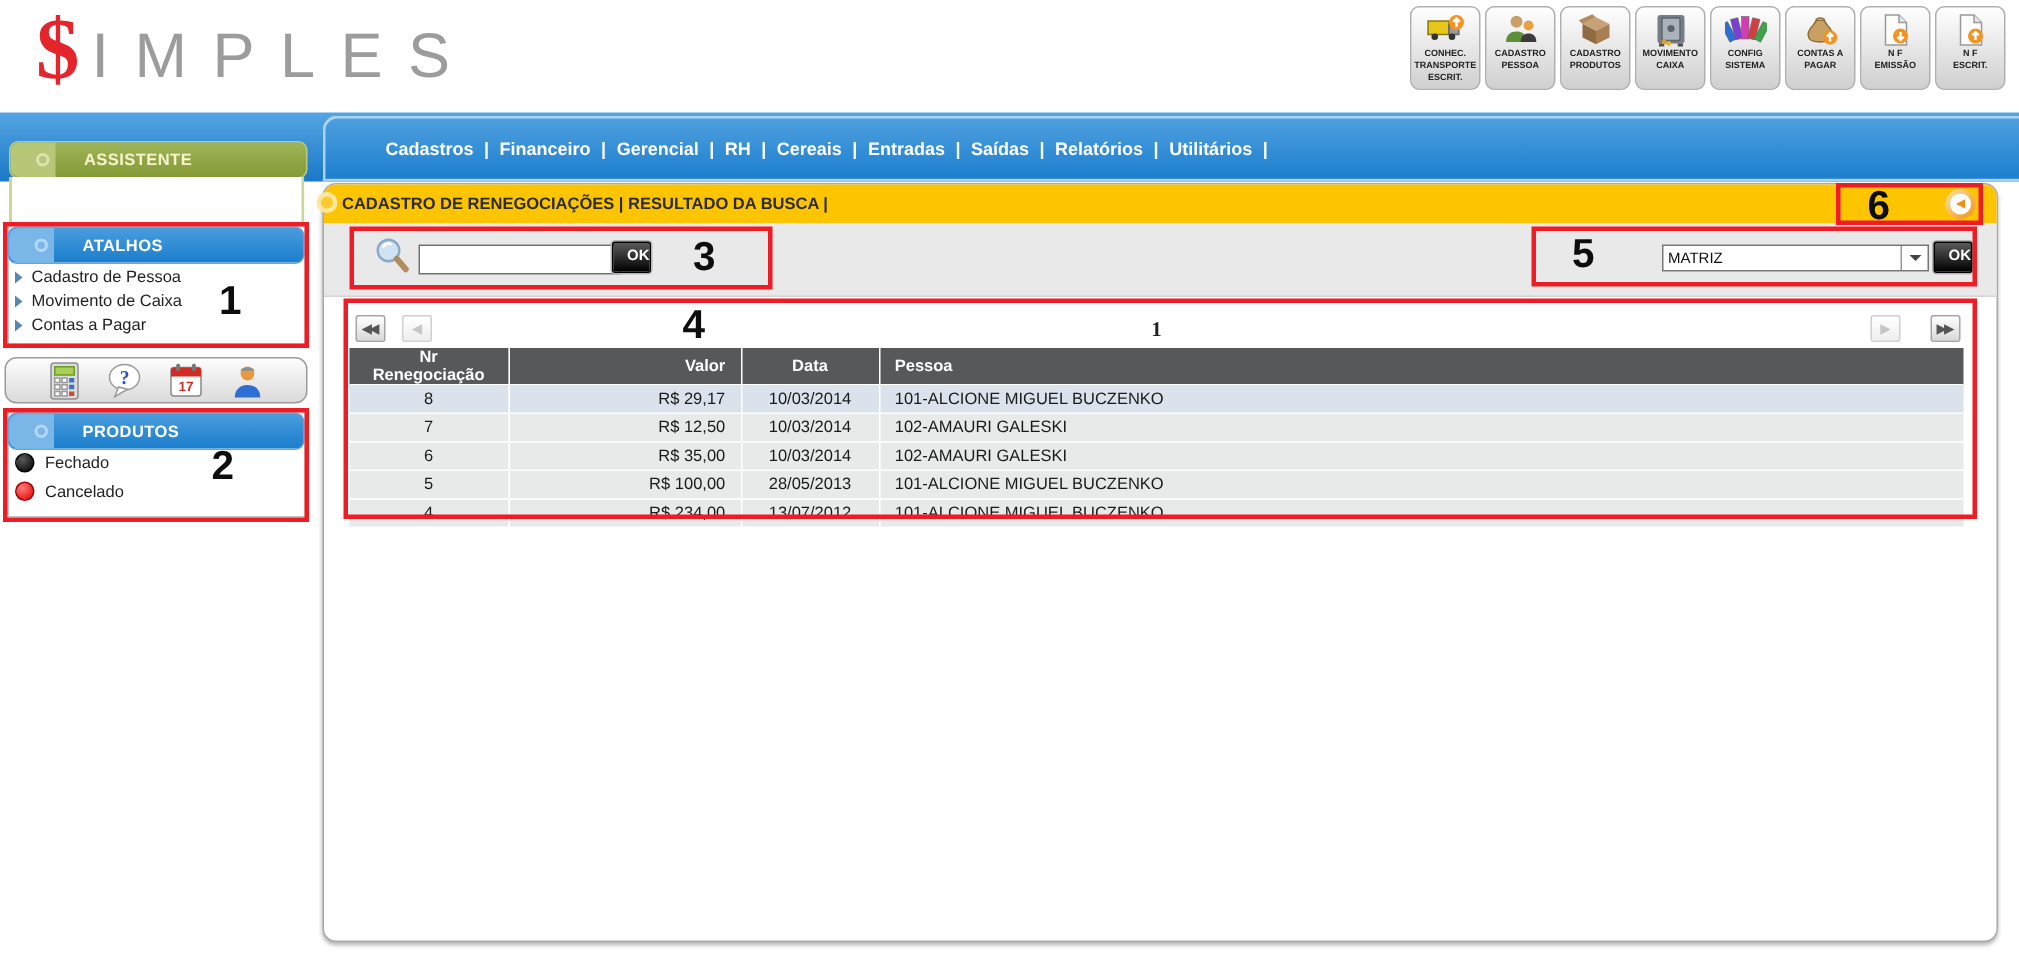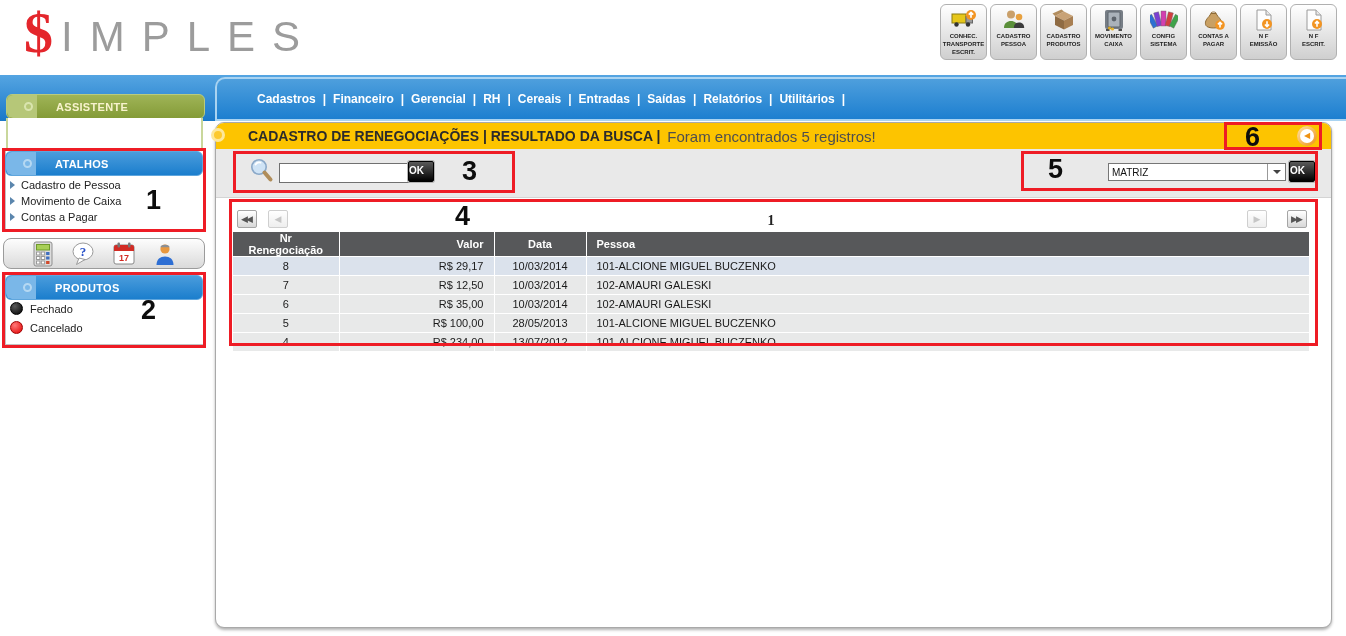--- a/index.html
+++ b/index.html
@@ -57,31 +57,31 @@
   .dot{width:13px;height:13px;border-radius:50%;margin-right:7px;box-sizing:border-box;}
   .legend-item span{font-size:11px;color:#222;}
 
   
   .main{position:absolute;left:215px;top:122px;width:1117px;height:506px;box-sizing:border-box;
         background:#fff;border:1px solid #a9a9a9;border-radius:9px;box-shadow:0 2px 3px rgba(0,0,0,.3);}
   .yellow-bar{position:absolute;left:0;top:0;width:100%;height:26px;background:#fdc400;
               border-radius:8px 8px 0 0;display:flex;align-items:center;}
   .yb-notch{position:absolute;left:-5px;top:5px;width:14px;height:14px;border-radius:50%;
             background:#fdc92e;border:3px solid #fce net9a0;box-sizing:border-box;border:3px solid #fde79a;}
-  .yb-title{font-size:14px;font-weight:bold;color:#2b2b2b;margin-left:32px;}
+  .yb-title{font-size:11px;font-weight:bold;color:#2b2b2b;margin-left:12px;}
   .yb-msg{font-size:15px;color:#4e4e4e;margin-left:7px;}
   .back-btn{position:absolute;right:14px;top:3px;width:20px;height:20px;border-radius:50%;cursor:pointer;
             background:linear-gradient(135deg,#ffe2a8,#ef9212);display:flex;align-items:center;justify-content:center;}
   .back-inner{width:14px;height:14px;border-radius:50%;background:#fff;display:flex;align-items:center;justify-content:center;
               font-size:8px;color:#ef9212;line-height:14px;}
   .gray-strip{position:absolute;left:0;top:26px;width:100%;height:48px;background:#e9e9e9;border-bottom:1px solid #d4d4d4;}
   .search-input{position:absolute;left:63px;top:40px;width:127px;height:16px;border:1px solid #707070;
                 font-size:11px;padding:1px 3px;font-family:"Liberation Sans",sans-serif;}
   .ok-btn{position:absolute;width:24px;height:19px;background:linear-gradient(#5a5a5a,#000);color:#fff;
-          font-weight:bold;font-size:10px;text-align:left;line-height:18px;border:1px solid #000;
+          font-weight:bold;font-size:10px;text-align:right;line-height:18px;border:1px solid #000;
           box-shadow:0 0 0 1px #b5b5b5;border-radius:2px;cursor:pointer;}
   .combo{position:absolute;left:892px;top:40px;width:178px;height:18px;box-sizing:border-box;background:#fff;
          border:1px solid #767676;display:flex;align-items:center;cursor:pointer;}
   .combo-text{flex:1;padding-left:3px;font-size:10px;color:#111;}
   .combo-arrow{width:17px;align-self:stretch;border-left:1px solid #999;display:flex;align-items:center;justify-content:center;}
   .combo-caret{width:0;height:0;border-top:4px solid #444;border-left:4px solid transparent;border-right:4px solid transparent;}
 
   
   .pg{position:absolute;width:20px;height:18px;box-sizing:border-box;border:1px solid #a5a5a5;border-radius:2px;
       background:linear-gradient(#fff,#d8d8d8);display:flex;align-items:center;justify-content:center;
@@ -330,21 +330,20 @@
       <div class="legend-item">
         <span class="dot" style="background: radial-gradient(circle at 35% 30%, rgb(255, 122, 122), rgb(225, 0, 0)); border: 1px solid rgb(160, 0, 0);"></span>
         <span>Cancelado</span>
       </div>
     </div>
 
   <div class="main">
     <div class="yellow-bar">
       <span class="yb-notch"></span>
       <span class="yb-title">CADASTRO DE RENEGOCIAÇÕES | RESULTADO DA BUSCA |</span>
-      <span class="yb-msg">Foram encontrados 5 registros!</span>
       <span class="back-btn">
           <span class="back-inner">◀</span>
         </span>
     </div>
     <div class="gray-strip"></div>
 
     <span style="position:absolute;left:33px;top:34px;">
       <svg width="25" height="27" viewBox="0 0 25 27">
           <circle cx="10" cy="10" r="7.2" fill="#cfe3f5" stroke="#8aa8c8" stroke-width="1.6"></circle>
           <path d="M6.5 7.5 a4.5 4.5 0 0 1 5-1.8" stroke="#fff" stroke-width="1.8" fill="none" stroke-linecap="round"></path>

